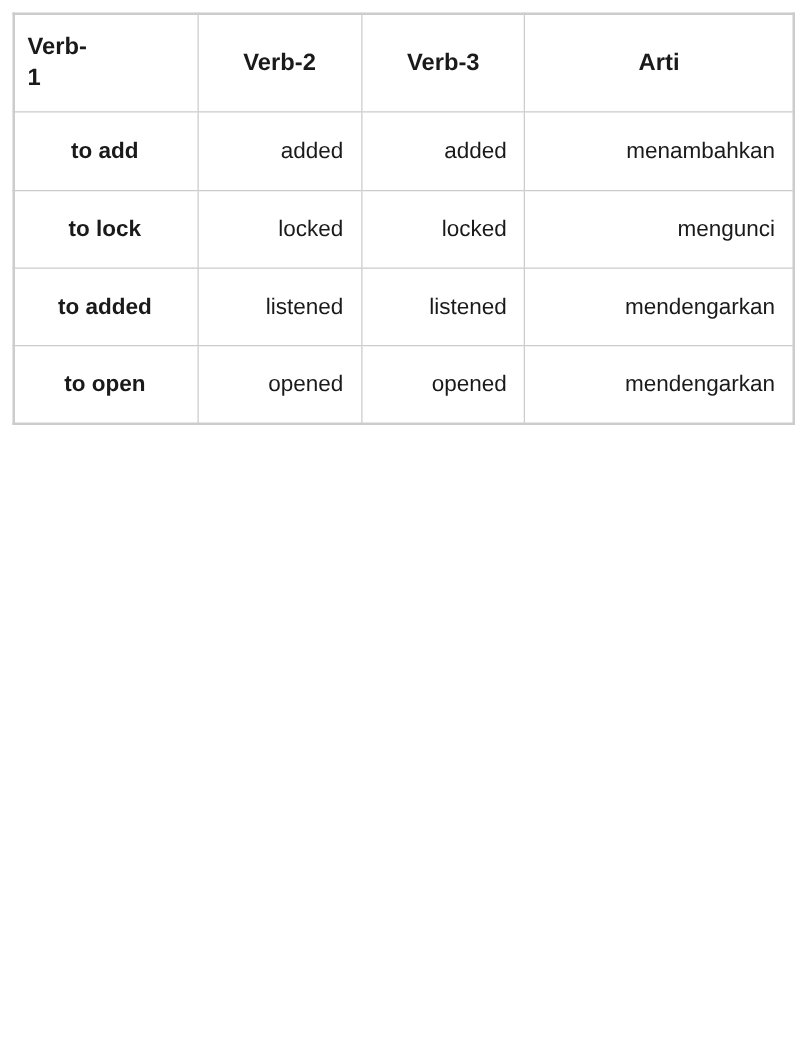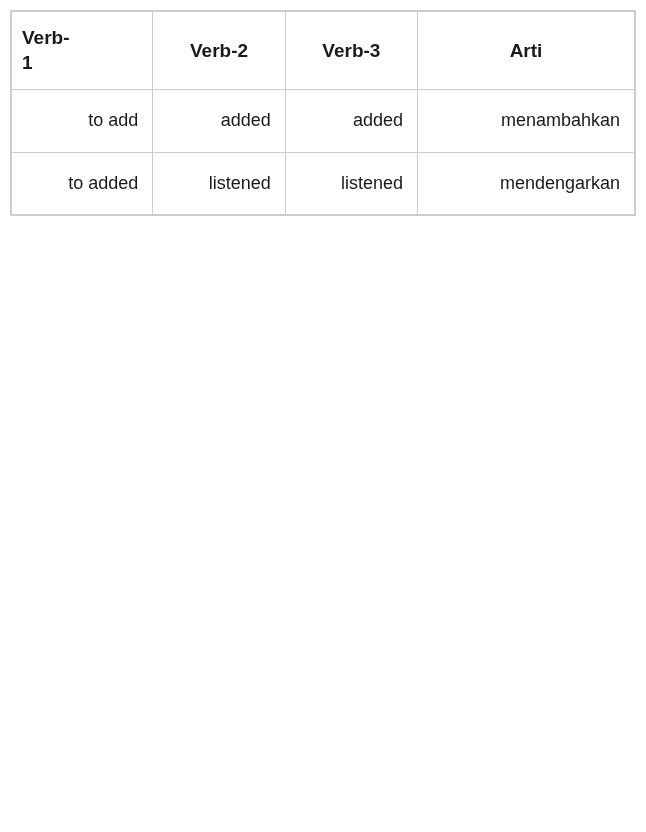--- a/index.html
+++ b/index.html
@@ -38,22 +38,22 @@
 
     tbody tr td {
       border: 1.5px solid #cccccc;
       padding: 18px 14px;
       text-align: right;
       font-size: 18px;
       vertical-align: middle;
     }
 
     tbody tr td:first-child {
-      text-align: right;
-      font-weight: 400;
+      text-align: center;
+      font-weight: 700;
       padding-left: 12px;
       line-height: 1.4;
     }
 
     thead th:first-child {
       text-align: left;
       line-height: 1.3;
     }
   </style>
 </head>
@@ -69,19 +69,31 @@
     </tr>
   </thead>
   <tbody id="table-body">
   <tr>
         <td>to add</td>
         <td>added</td>
         <td>added</td>
         <td>menambahkan</td>
       </tr>
       <tr>
+        <td>to lock</td>
+        <td>locked</td>
+        <td>locked</td>
+        <td>mengunci</td>
+      </tr>
+      <tr>
         <td>to added</td>
         <td>listened</td>
         <td>listened</td>
+        <td>mendengarkan</td>
+      </tr>
+      <tr>
+        <td>to open</td>
+        <td>opened</td>
+        <td>opened</td>
         <td>mendengarkan</td>
       </tr>
     </tbody>
 </table>
 
 </body></html>

